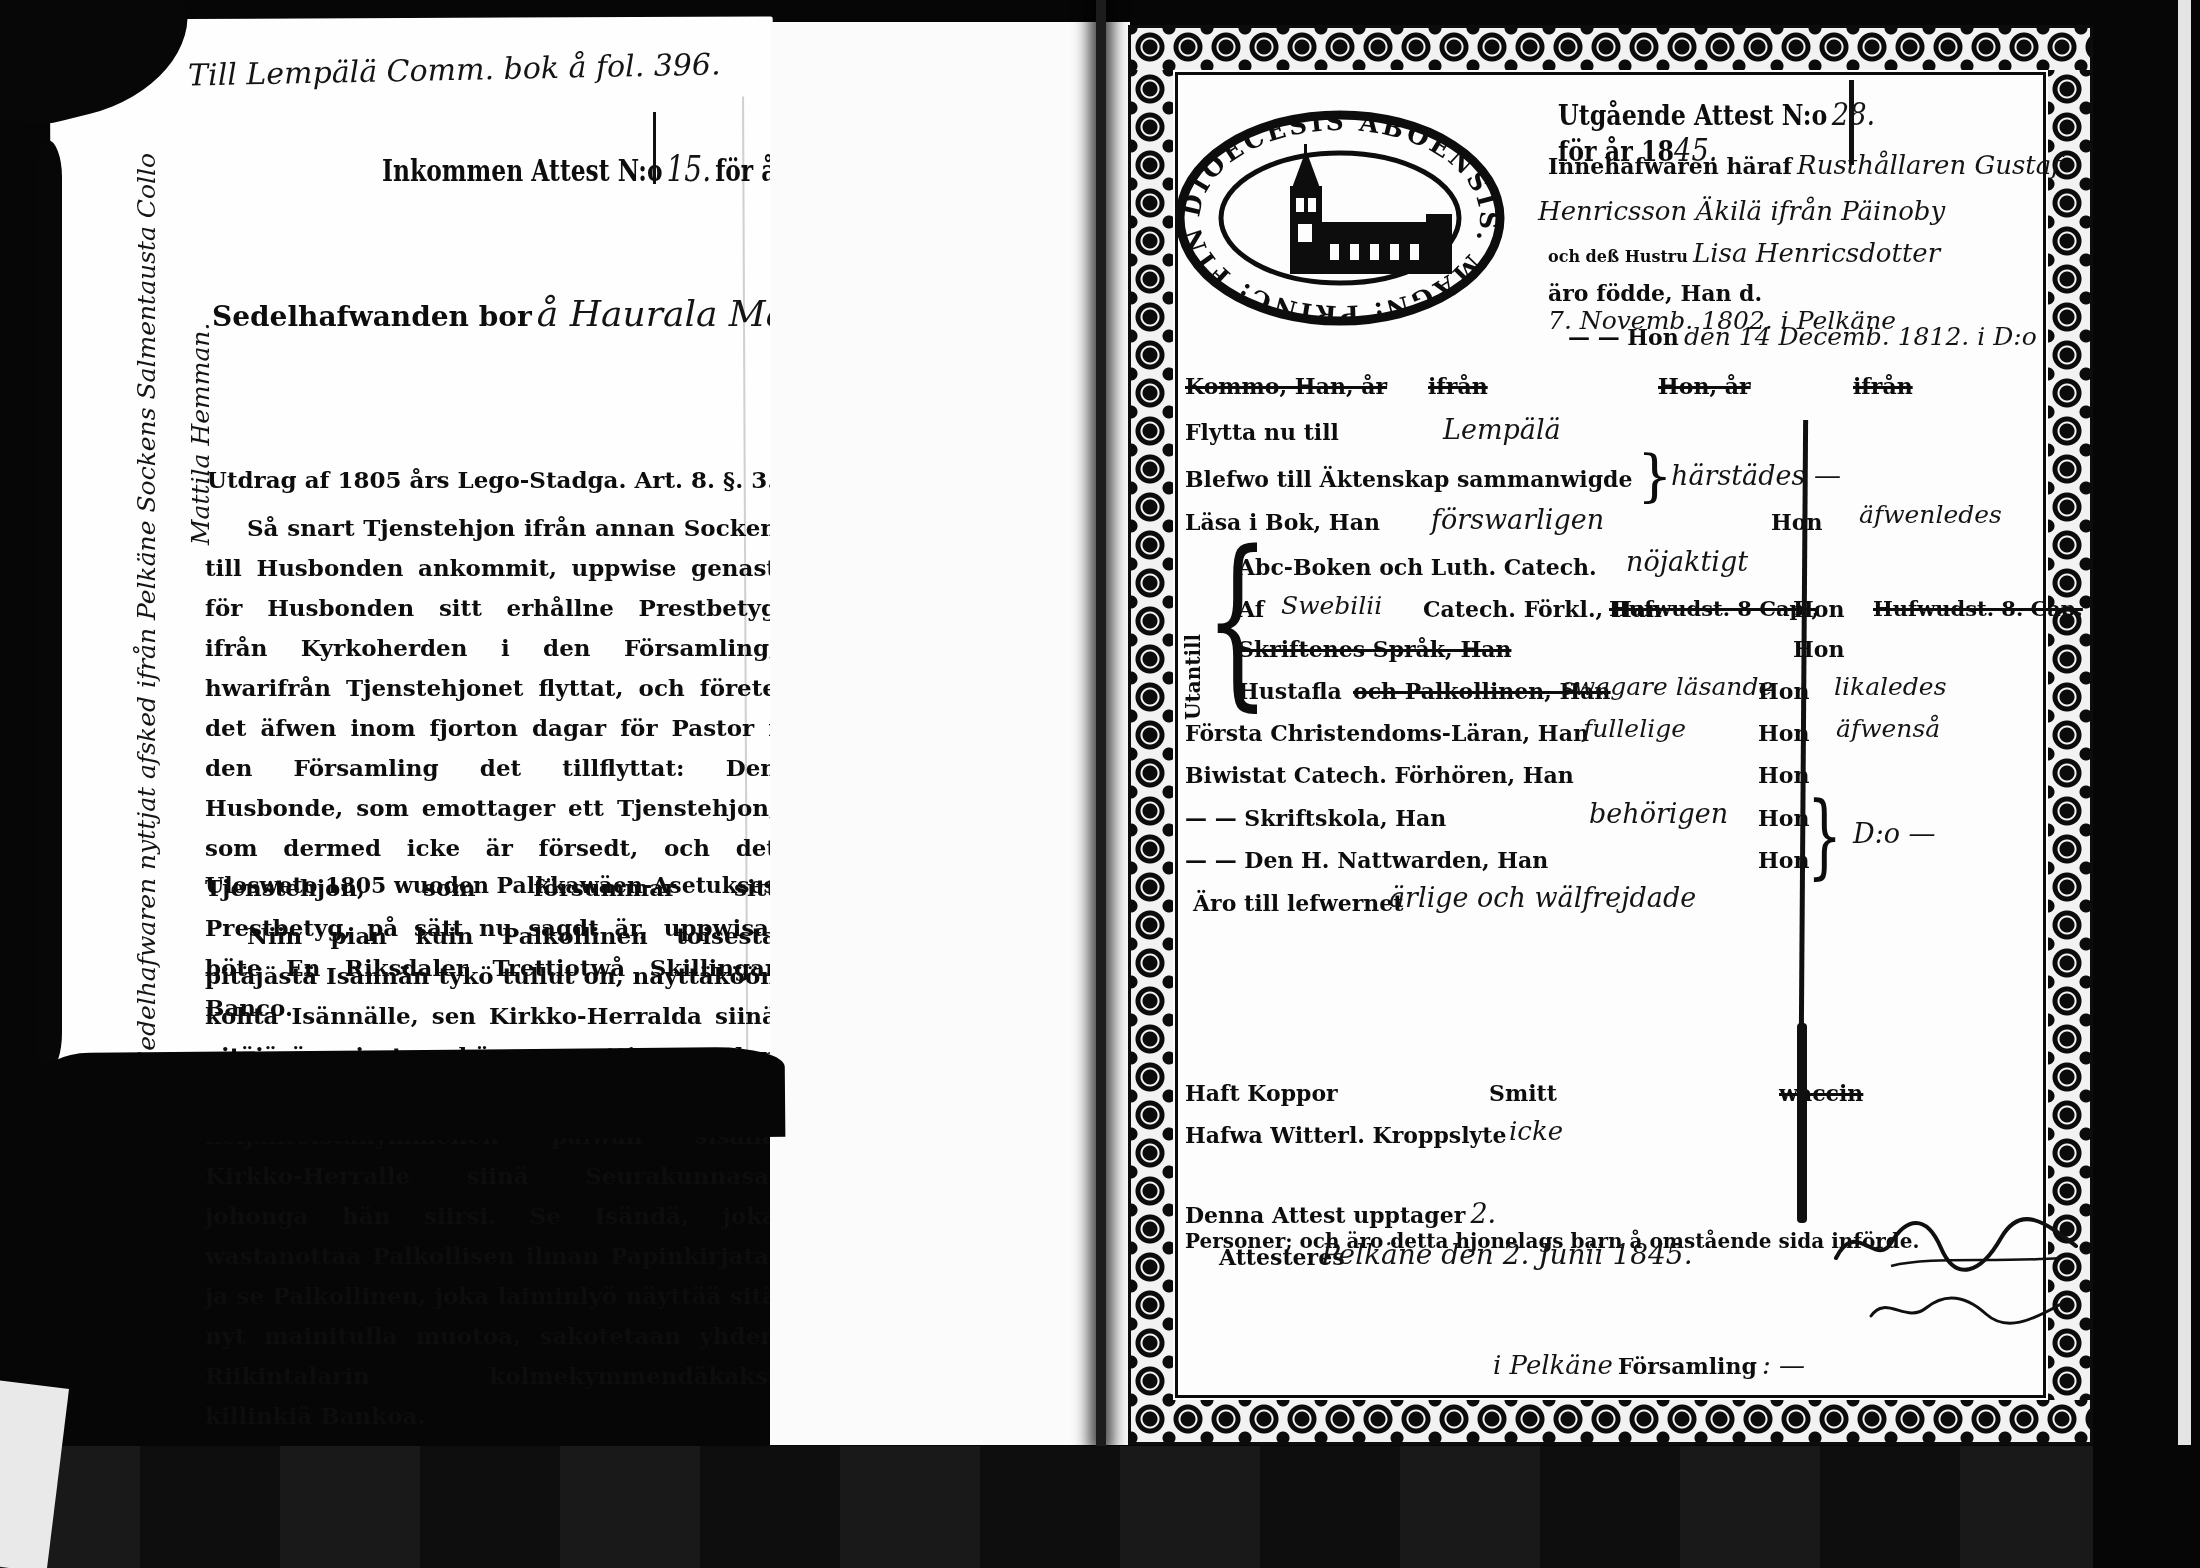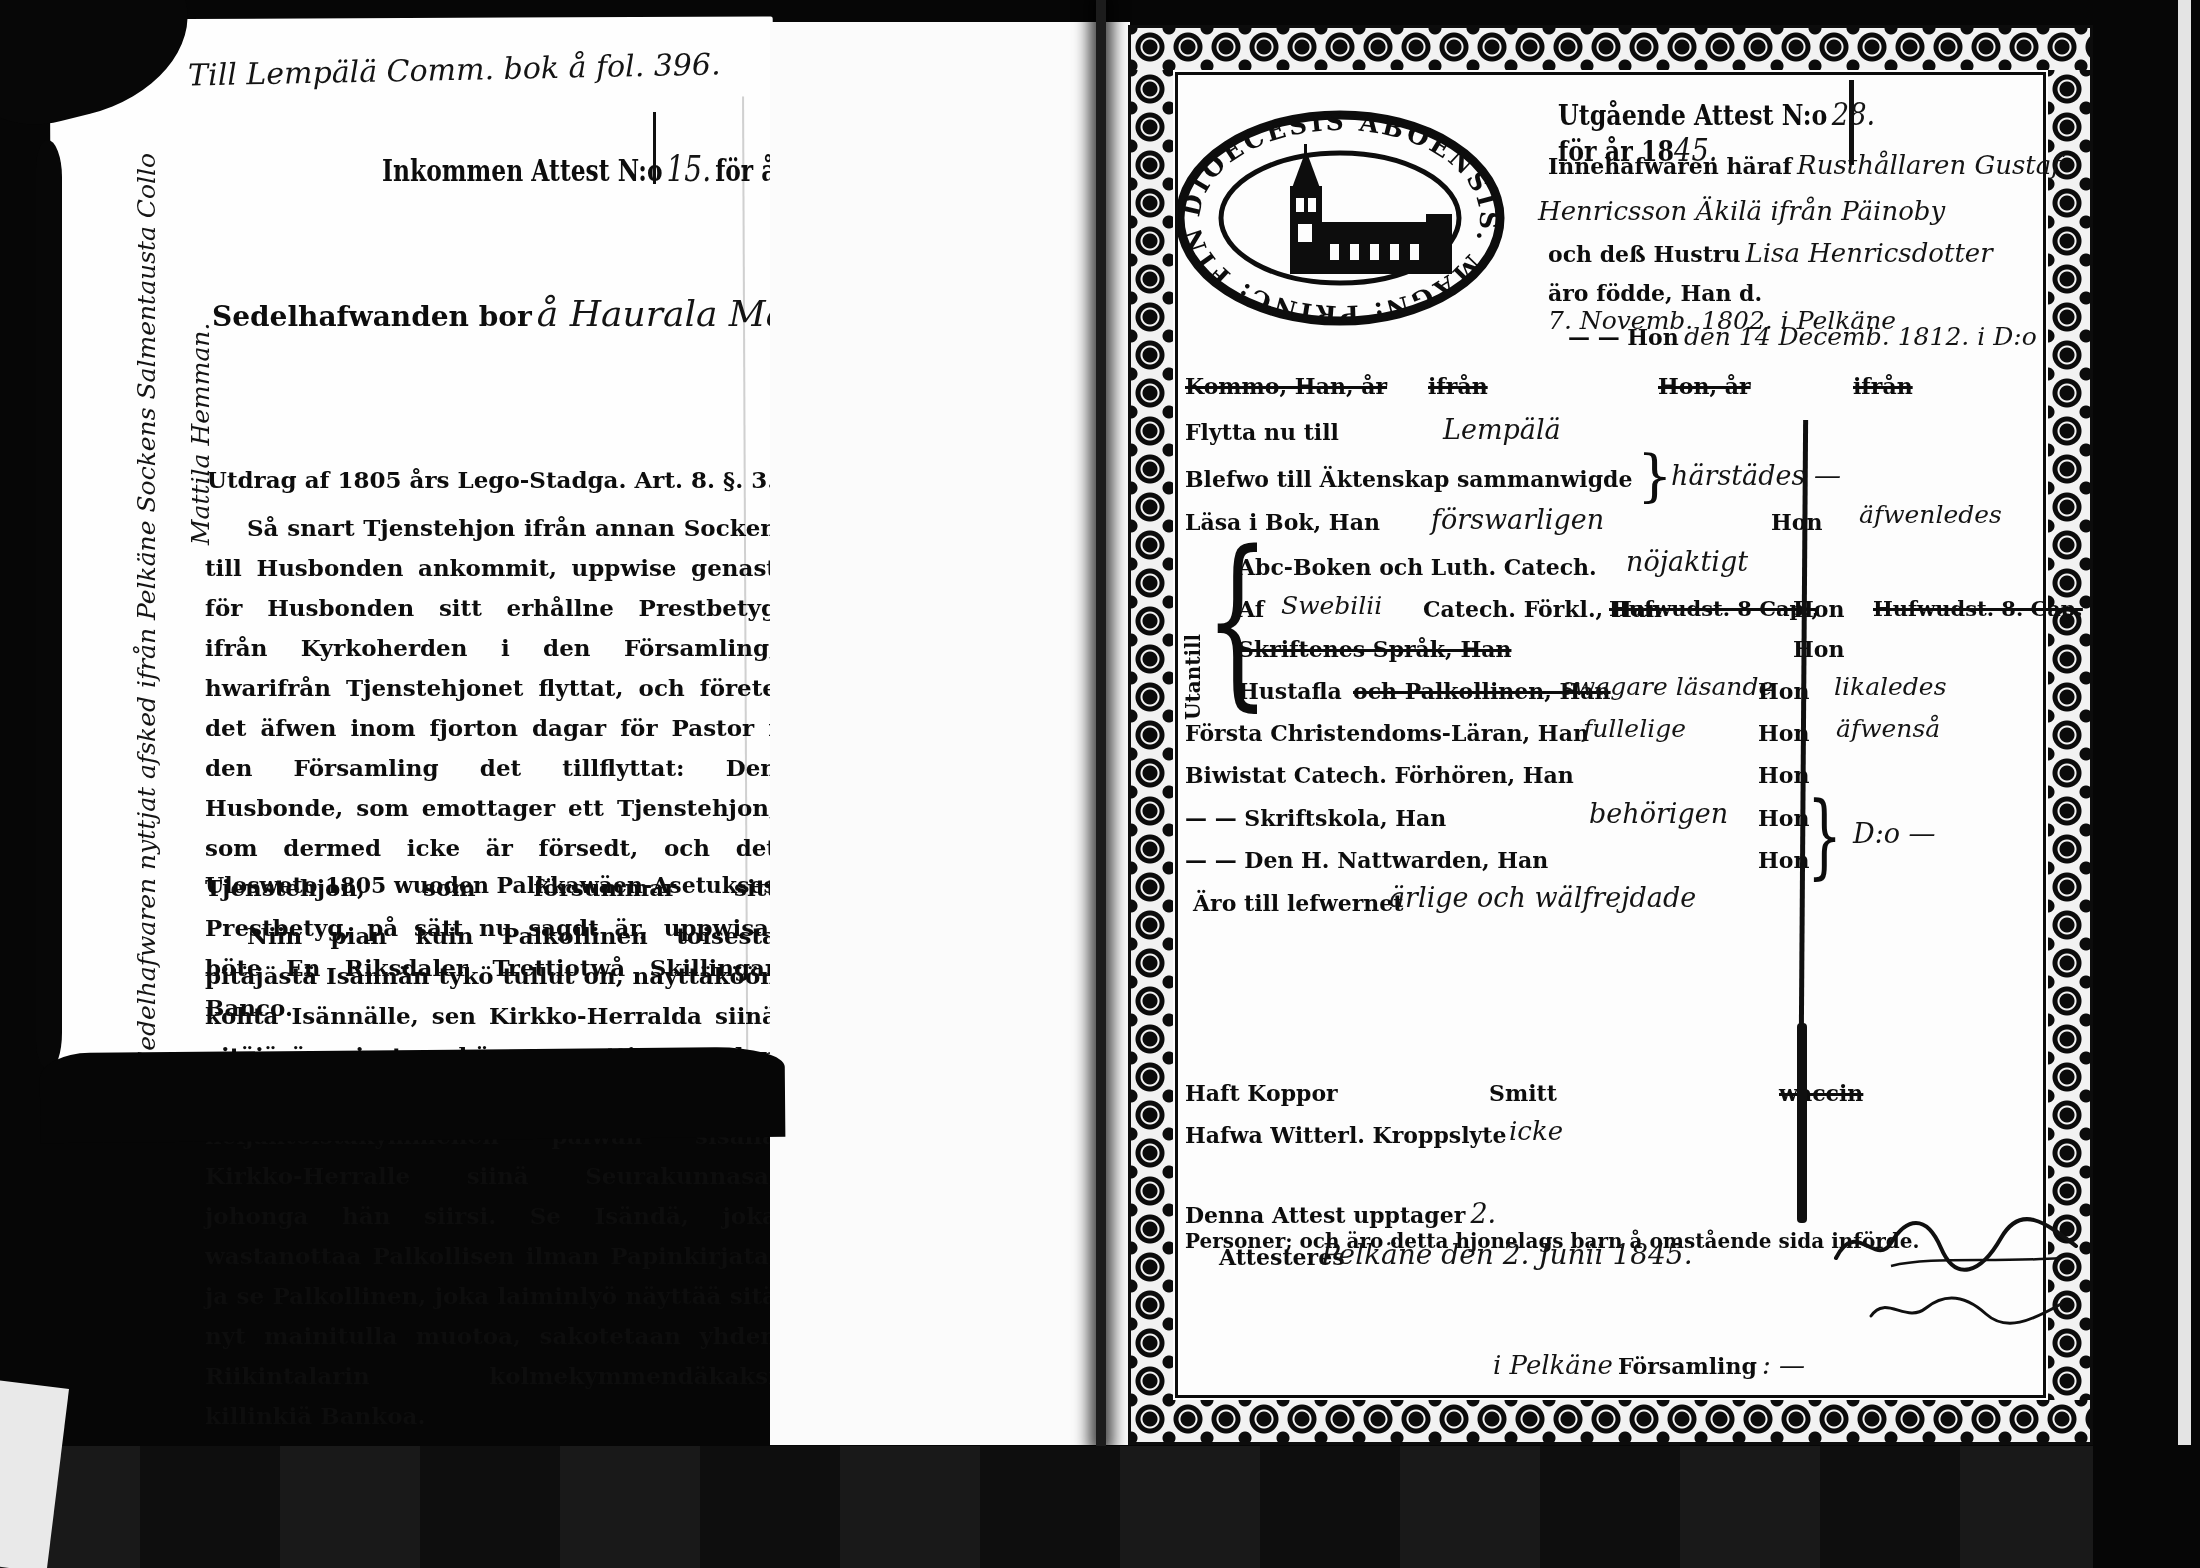--- a/index.html
+++ b/index.html
@@ -106,21 +106,21 @@
       <span class="h" style="font-size:31px;">28.</span>
       <span class="p" style="font-size:27px;">för år 18</span><span class="h" style="font-size:31px;">45.</span>
     </div>
 
     <div class="abs" style="left:417px;top:122px;">
       <span class="p" style="font-size:22px;">Innehafwaren häraf</span>
       <span class="h" style="font-size:26px;">Rusthållaren Gustaf</span>
     </div>
     <div class="abs h" style="left:407px;top:168px;font-size:26px;">Henricsson Äkilä ifrån Päinoby</div>
     <div class="abs" style="left:417px;top:210px;">
-      <span class="p" style="font-size:22px;text-align:right;">och deß Hustru</span>
+      <span class="p" style="font-size:16px;text-align:right;">och deß Hustru</span>
       <span class="h" style="font-size:26px;">Lisa Henricsdotter</span>
     </div>
     <div class="abs" style="left:417px;top:252px;">
       <span class="p" style="font-size:22px;">äro födde, Han d.</span>
       <span class="h" style="font-size:25px;">7. Novemb. 1802. i Pelkäne</span>
     </div>
     <div class="abs" style="left:437px;top:294px;">
       <span class="p" style="font-size:22px;">— —  Hon</span>
       <span class="h" style="font-size:25px;">den 14 Decemb. 1812. i  D:o</span>
     </div>

